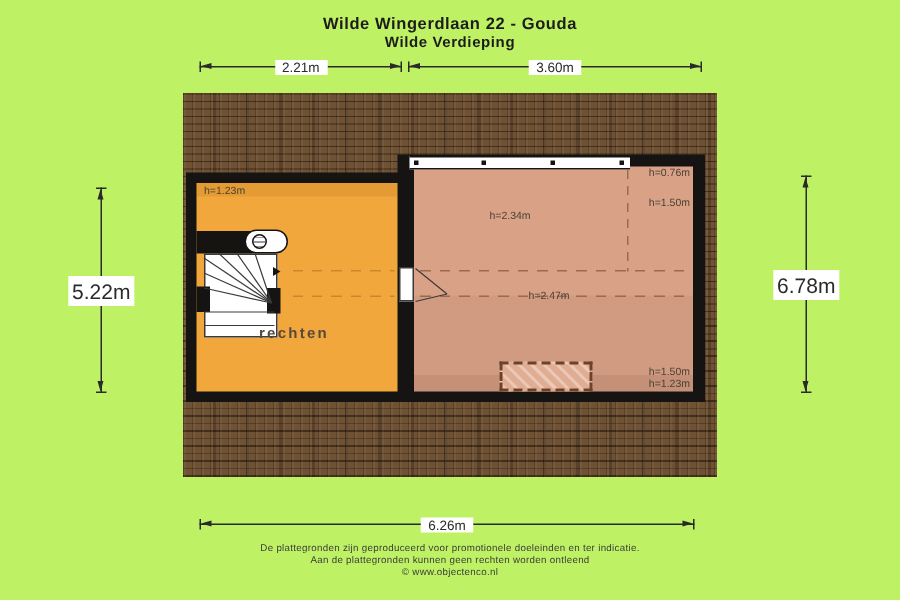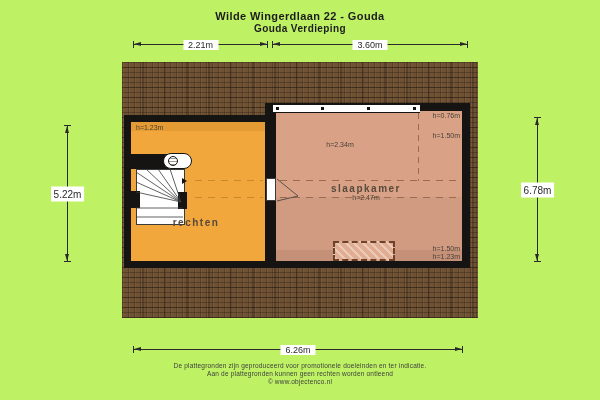--- a/index.html
+++ b/index.html
@@ -18,21 +18,21 @@
   .dim-h .arr{position:absolute;top:1px;width:0;height:0;border-top:2.5px solid transparent;border-bottom:2.5px solid transparent;}
   .dim-h .arr.l{left:1px;border-right:7px solid #2a2a2a;}
   .dim-h .arr.r{right:1px;border-left:7px solid #2a2a2a;}
   .dim-h .dlbl{position:absolute;left:50%;top:50%;transform:translate(-50%,-50%);background:#fff;padding:0 5px;font-size:9px;color:#2a2a2a;white-space:nowrap;}
   .dim-v{width:7px;}
   .dim-v .line{position:absolute;top:0;bottom:0;left:3px;width:1px;background:#2a2a2a;}
   .dim-v .tick{position:absolute;left:0;width:7px;height:1px;background:#2a2a2a;}
   .dim-v .arr{position:absolute;left:1px;width:0;height:0;border-left:2.5px solid transparent;border-right:2.5px solid transparent;}
   .dim-v .arr.u{top:1px;border-bottom:7px solid #2a2a2a;}
   .dim-v .arr.d{bottom:1px;border-top:7px solid #2a2a2a;}
-  .dim-v .dlbl{position:absolute;top:50%;left:50%;transform:translate(-50%,-50%);background:#fff;padding:2px 3px;font-size:10px;color:#2a2a2a;white-space:nowrap;}
+  .dim-v .dlbl{position:absolute;top:50%;left:50%;transform:translate(-50%,-50%);background:#fff;padding:2px 3px;font-size:14px;color:#2a2a2a;white-space:nowrap;}
 
   
   .roof{
     background-color:#6f5134;
     background-image:
       repeating-linear-gradient(90deg, rgba(0,0,0,.20) 0 1px, rgba(255,255,255,.05) 1px 2px, transparent 2px 6px),
       repeating-linear-gradient(0deg, rgba(20,10,2,.50) 0 1px, transparent 1px 5px, rgba(20,10,2,.28) 5px 6px, transparent 6px 10px),
       repeating-linear-gradient(90deg, transparent 0 20px, rgba(0,0,0,.20) 20px 22px);
   }
 
@@ -47,21 +47,21 @@
   .dash-v{width:1px;background:repeating-linear-gradient(180deg,#9c6a4d 0 6px,transparent 6px 11px);}
 
   .footer-line{left:0;width:600px;text-align:center;font-size:6.5px;color:#3d3d3d;letter-spacing:.2px;}
 </style>
 </head>
 <body>
 
 <div class="page">
 
   <div class="abs title-line t1">Wilde Wingerdlaan 22 - Gouda</div>
-  <div class="abs title-line t2">Gouda Verdieping</div>
+  <div class="abs title-line t2">Wilde Verdieping</div>
 
   <div class="abs dim-h" style="left:133px;top:41px;width:135px;">
     <div class="line"></div>
       <div class="tick" style="left:0;"></div>
       <div class="tick" style="right:0;"></div>
     <div class="arr l"></div>
       <div class="arr r"></div>
     <span class="dlbl">2.21m</span>
   </div>
   <div class="abs dim-h" style="left:272px;top:41px;width:196px;">
@@ -140,21 +140,20 @@
       <line x1="157" y1="119" x2="178" y2="136"></line>
       <line x1="157" y1="141" x2="178" y2="136"></line>
     </g>
     <polygon points="62,118 62,124 67,121" fill="#161412"></polygon>
   </svg>
 
   <div class="abs lbl" style="left:136px;top:124px;">h=1.23m</div>
   <div class="abs room-name" style="left:156px;top:217px;width:80px;">rechten</div>
 
   <div class="abs lbl ca" style="left:310px;top:141px;width:60px;">h=2.34m</div>
-  <div class="abs room-name" style="left:316px;top:183px;width:100px;">slaapkamer</div>
   <div class="abs lbl ca" style="left:341px;top:194px;width:50px;">h=2.47m</div>
 
   <div class="abs lbl ra" style="left:420px;top:112px;width:40px;">h=0.76m</div>
   <div class="abs lbl ra" style="left:420px;top:132px;width:40px;">h=1.50m</div>
   <div class="abs lbl ra" style="left:420px;top:245px;width:40px;">h=1.50m</div>
   <div class="abs lbl ra" style="left:420px;top:253px;width:40px;">h=1.23m</div>
 
   <div class="abs dim-h" style="left:133px;top:346px;width:330px;">
     <div class="line"></div>
       <div class="tick" style="left:0;"></div>

